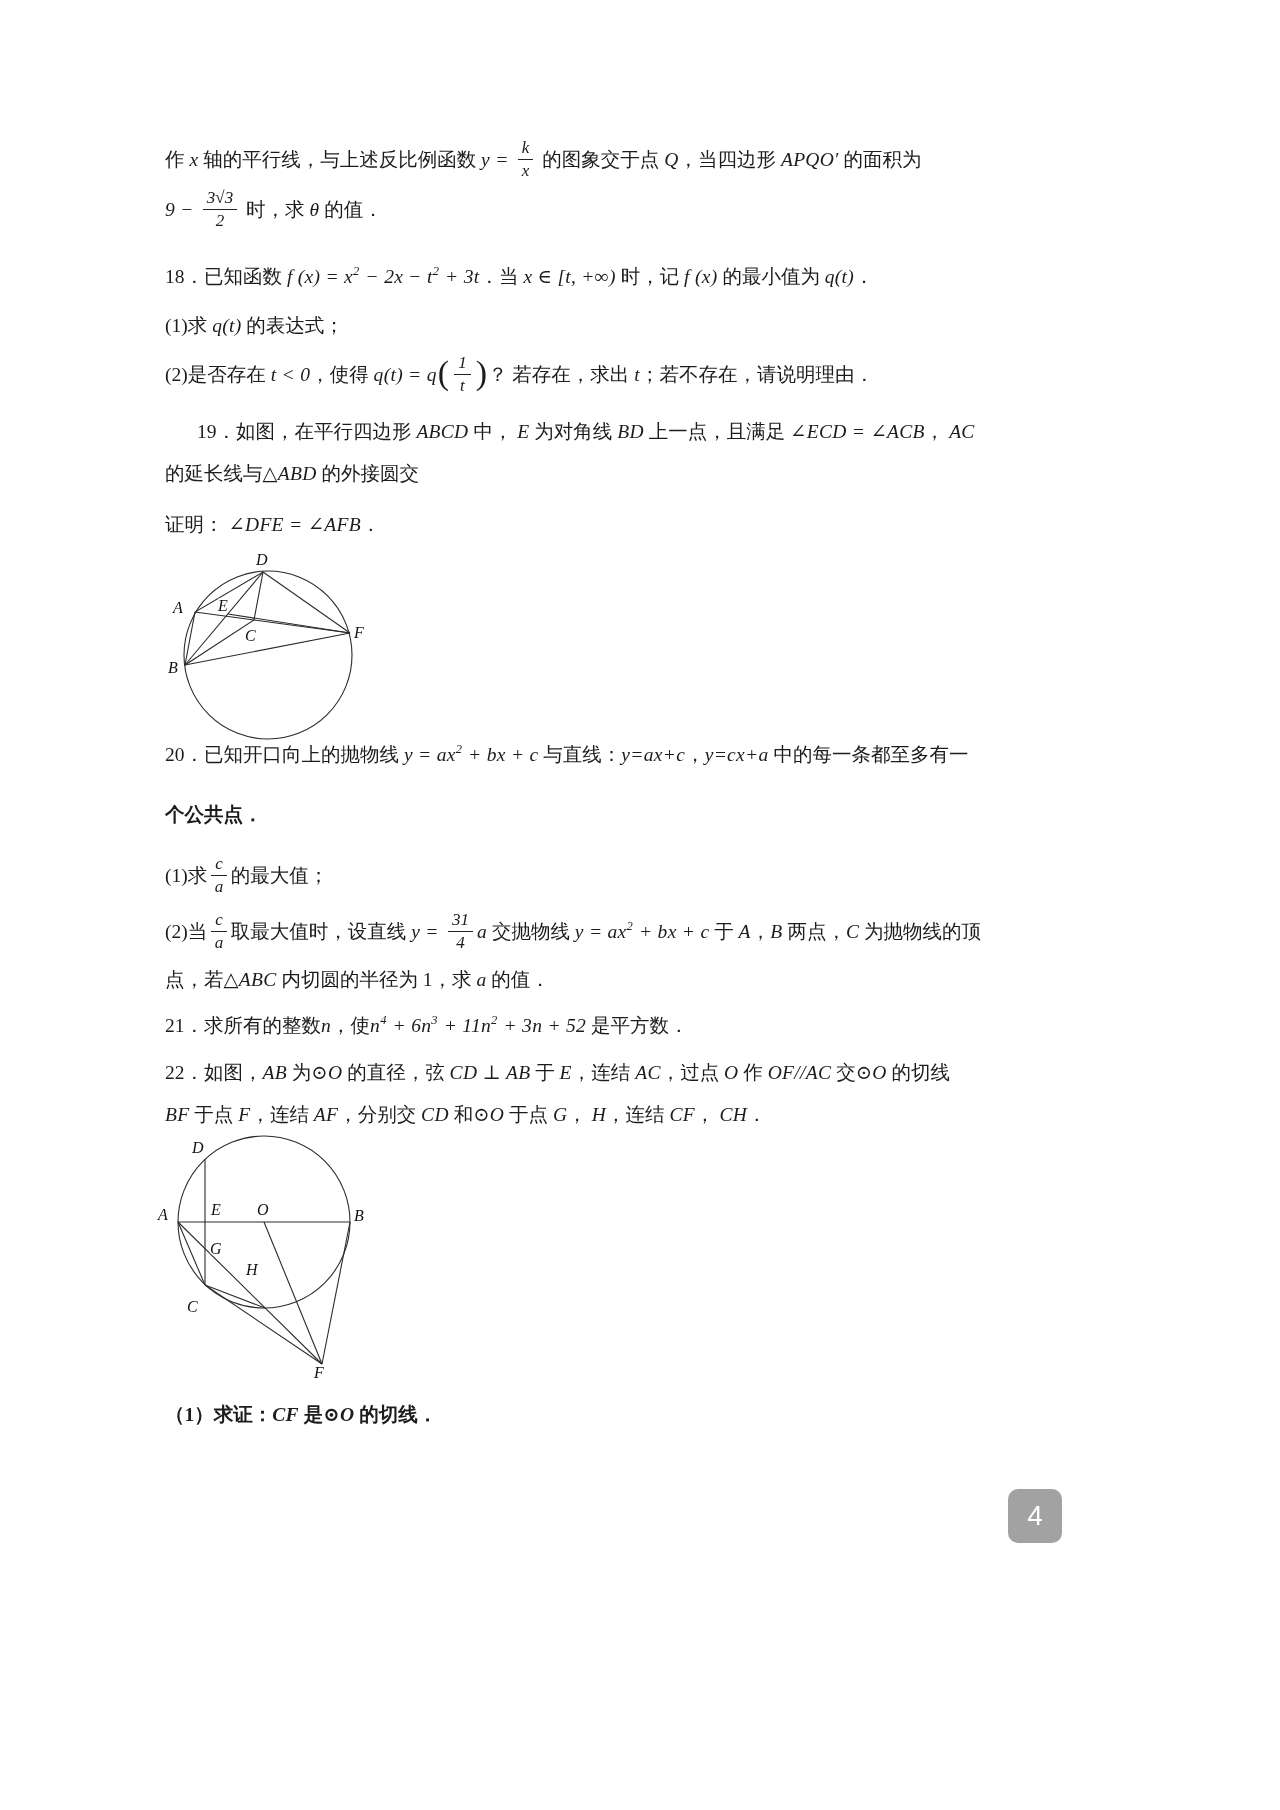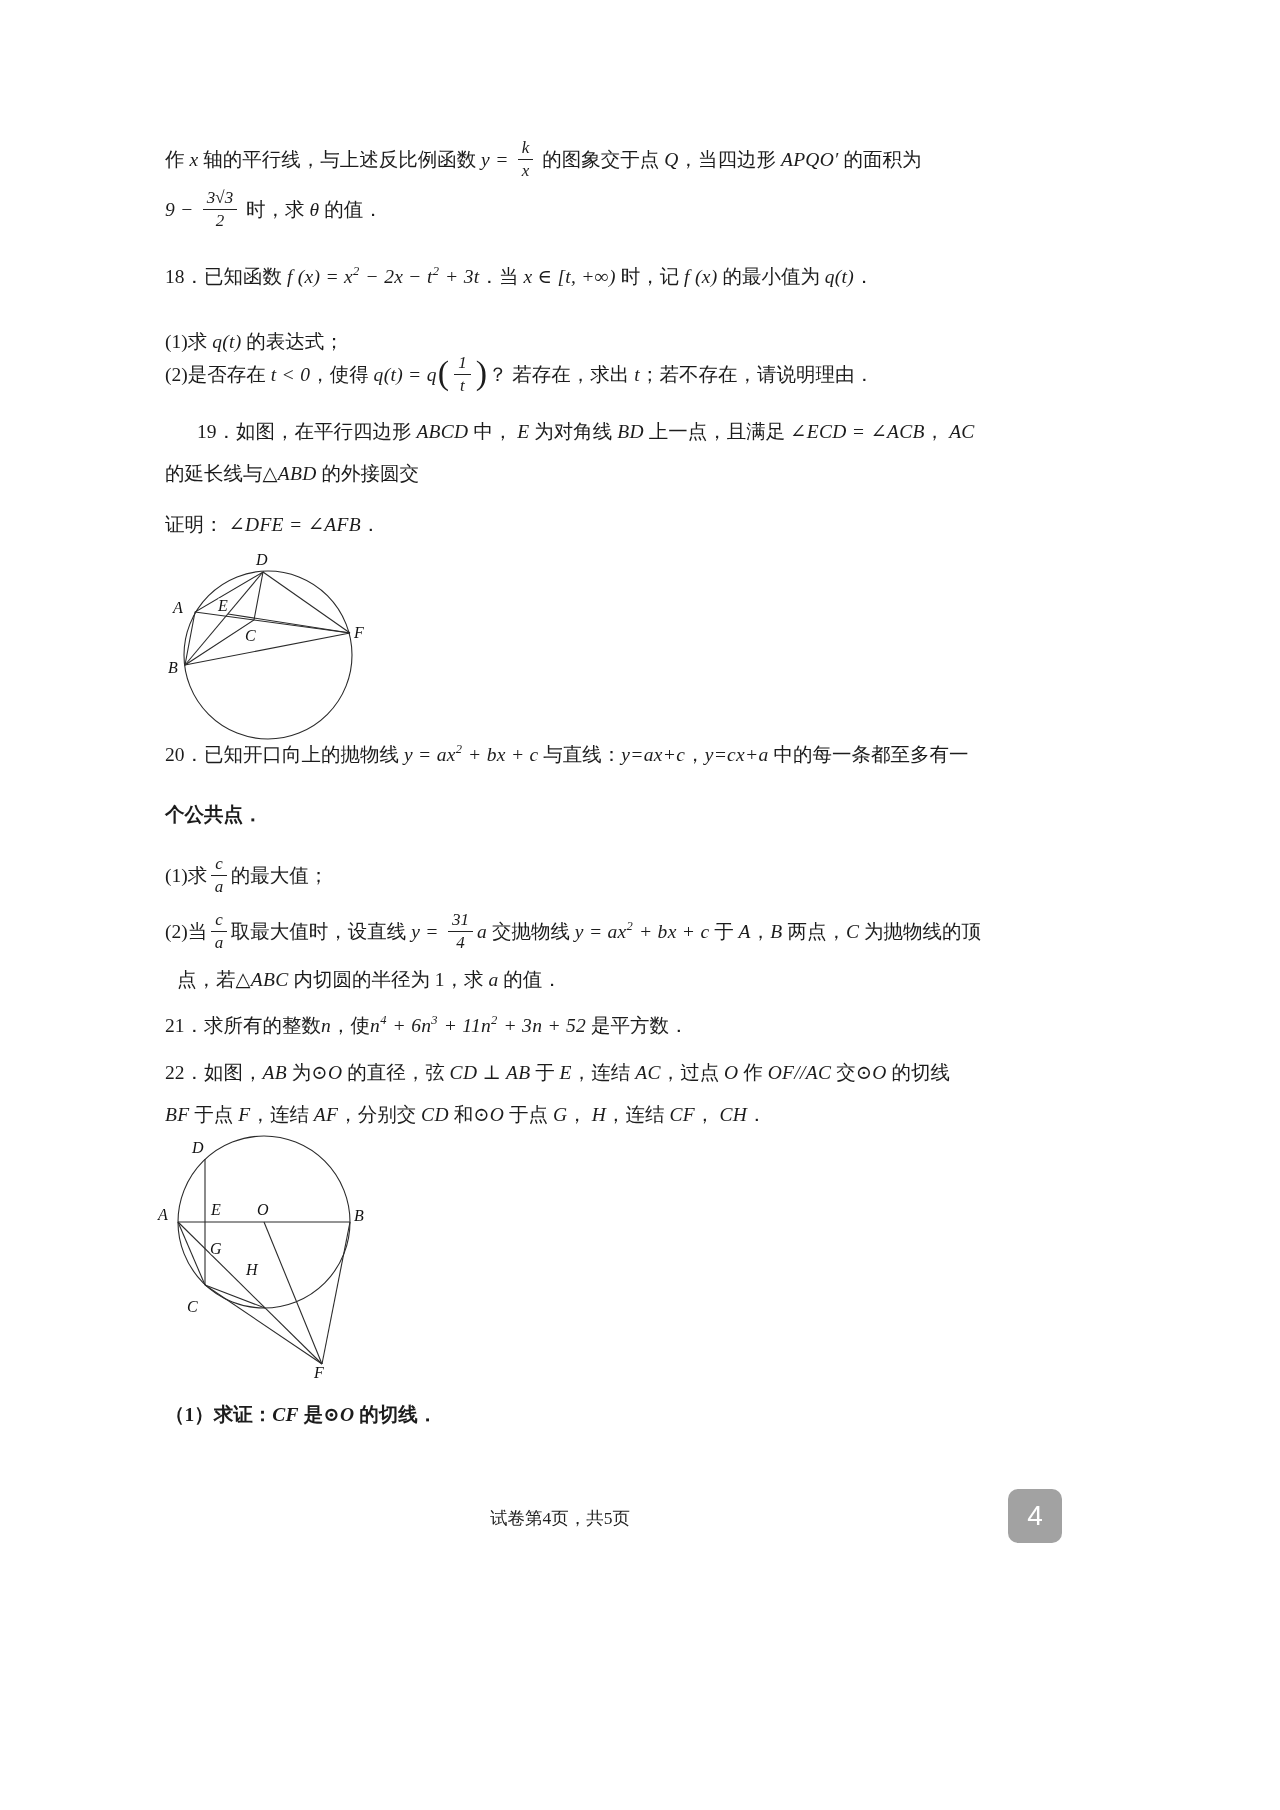--- a/index.html
+++ b/index.html
@@ -50,30 +50,30 @@
 </style>
 </head>
 <body>
 
 <div class="page">
 
   <div id="text-layer">
       <div class="line" style="top: 140px;"><span class="seg-t">作 </span><span class="seg-m">x</span><span class="seg-t"> 轴的平行线，与上述反比例函数 </span><span class="seg-m">y = </span><span class="frac"><span class="fnum">k</span><span class="fden">x</span></span><span class="seg-t"> 的图象交于点 </span><span class="seg-m">Q</span><span class="seg-t">，当四边形 </span><span class="seg-m">APQO′</span><span class="seg-t"> 的面积为</span></div>
       <div class="line" style="top: 190px;"><span class="seg-m">9 − </span><span class="frac"><span class="fnum">3√3</span><span class="fden">2</span></span><span class="seg-t"> 时，求 </span><span class="seg-m">θ</span><span class="seg-t"> 的值．</span></div>
       <div class="line" style="top: 262px;"><span class="seg-t">18．已知函数 </span><span class="seg-m">f (x) = x</span><span class="seg-sup">2</span><span class="seg-m"> − 2x − t</span><span class="seg-sup">2</span><span class="seg-m"> + 3t</span><span class="seg-t">．当 </span><span class="seg-m">x ∈ [t, +∞)</span><span class="seg-t"> 时，记 </span><span class="seg-m">f (x)</span><span class="seg-t"> 的最小值为 </span><span class="seg-m">q(t)</span><span class="seg-t">．</span></div>
-      <div class="line" style="top: 312px; margin-top: 16px;"><span class="seg-t">(1)求 </span><span class="seg-m">q(t)</span><span class="seg-t"> 的表达式；</span></div>
+      <div class="line" style="top: 312px;"><span class="seg-t">(1)求 </span><span class="seg-m">q(t)</span><span class="seg-t"> 的表达式；</span></div>
       <div class="line" style="top: 355px;"><span class="seg-t">(2)是否存在 </span><span class="seg-m">t &lt; 0</span><span class="seg-t">，使得 </span><span class="seg-m">q(t) = q</span><span class="seg-bp">(</span><span class="frac"><span class="fnum">1</span><span class="fden">t</span></span><span class="seg-bp">)</span><span class="seg-t">？ 若存在，求出 </span><span class="seg-m">t</span><span class="seg-t">；若不存在，请说明理由．</span></div>
       <div class="line" style="top: 418px; margin-left: 32px;"><span class="seg-t">19．如图，在平行四边形 </span><span class="seg-m">ABCD</span><span class="seg-t"> 中， </span><span class="seg-m">E</span><span class="seg-t"> 为对角线 </span><span class="seg-m">BD</span><span class="seg-t"> 上一点，且满足 </span><span class="seg-m">∠ECD = ∠ACB</span><span class="seg-t">， </span><span class="seg-m">AC</span></div>
       <div class="line" style="top: 460px;"><span class="seg-t">的延长线与</span><span class="seg-m">△ABD</span><span class="seg-t"> 的外接圆交</span></div>
       <div class="line" style="top: 503px; margin-top: 8px;"><span class="seg-t">证明： </span><span class="seg-m">∠DFE = ∠AFB</span><span class="seg-t">．</span></div>
       <div class="line" style="top: 740px;"><span class="seg-t">20．已知开口向上的抛物线 </span><span class="seg-m">y = ax</span><span class="seg-sup">2</span><span class="seg-m"> + bx + c</span><span class="seg-t"> 与直线：</span><span class="seg-m">y=ax+c</span><span class="seg-t">，</span><span class="seg-m">y=cx+a</span><span class="seg-t"> 中的每一条都至多有一</span></div>
       <div class="line" style="top: 801px; font-weight: bold;"><span class="seg-t">个公共点．</span></div>
       <div class="line" style="top: 856px;"><span class="seg-t">(1)求</span><span class="frac"><span class="fnum">c</span><span class="fden">a</span></span><span class="seg-t">的最大值；</span></div>
       <div class="line" style="top: 912px;"><span class="seg-t">(2)当</span><span class="frac"><span class="fnum">c</span><span class="fden">a</span></span><span class="seg-t">取最大值时，设直线 </span><span class="seg-m">y = </span><span class="frac"><span class="fnum">31</span><span class="fden">4</span></span><span class="seg-m">a</span><span class="seg-t"> 交抛物线 </span><span class="seg-m">y = ax</span><span class="seg-sup">2</span><span class="seg-m"> + bx + c</span><span class="seg-t"> 于 </span><span class="seg-m">A</span><span class="seg-t">，</span><span class="seg-m">B</span><span class="seg-t"> 两点，</span><span class="seg-m">C</span><span class="seg-t"> 为抛物线的顶</span></div>
-      <div class="line" style="top: 966px; margin-left: 12px;"><span class="seg-t">点，若</span><span class="seg-m">△ABC</span><span class="seg-t"> 内切圆的半径为 1，求 </span><span class="seg-m">a</span><span class="seg-t"> 的值．</span></div>
+      <div class="line" style="top: 966px;"><span class="seg-t">点，若</span><span class="seg-m">△ABC</span><span class="seg-t"> 内切圆的半径为 1，求 </span><span class="seg-m">a</span><span class="seg-t"> 的值．</span></div>
       <div class="line" style="top: 1011px;"><span class="seg-t">21．求所有的整数</span><span class="seg-m">n</span><span class="seg-t">，使</span><span class="seg-m">n</span><span class="seg-sup">4</span><span class="seg-m"> + 6n</span><span class="seg-sup">3</span><span class="seg-m"> + 11n</span><span class="seg-sup">2</span><span class="seg-m"> + 3n + 52</span><span class="seg-t"> 是平方数．</span></div>
       <div class="line" style="top: 1059px;"><span class="seg-t">22．如图，</span><span class="seg-m">AB</span><span class="seg-t"> 为</span><span class="seg-m">⊙O</span><span class="seg-t"> 的直径，弦 </span><span class="seg-m">CD ⊥ AB</span><span class="seg-t"> 于 </span><span class="seg-m">E</span><span class="seg-t">，连结 </span><span class="seg-m">AC</span><span class="seg-t">，过点 </span><span class="seg-m">O</span><span class="seg-t"> 作 </span><span class="seg-m">OF//AC</span><span class="seg-t"> 交</span><span class="seg-m">⊙O</span><span class="seg-t"> 的切线</span></div>
       <div class="line" style="top: 1101px;"><span class="seg-m">BF</span><span class="seg-t"> 于点 </span><span class="seg-m">F</span><span class="seg-t">，连结 </span><span class="seg-m">AF</span><span class="seg-t">，分别交 </span><span class="seg-m">CD</span><span class="seg-t"> 和</span><span class="seg-m">⊙O</span><span class="seg-t"> 于点 </span><span class="seg-m">G</span><span class="seg-t">， </span><span class="seg-m">H</span><span class="seg-t">，连结 </span><span class="seg-m">CF</span><span class="seg-t">， </span><span class="seg-m">CH</span><span class="seg-t">．</span></div>
       <div class="line" style="top: 1401px; font-weight: bold;"><span class="seg-t">（1）求证：</span><span class="seg-m">CF</span><span class="seg-t"> 是</span><span class="seg-m">⊙O</span><span class="seg-t"> 的切线．</span></div>
     </div>
 
   <svg class="diagram" viewBox="0 0 210 215" style="left:165px; top:545px; width:210px; height:215px;">
     <circle cx="103" cy="110" r="84"></circle>
     <path d="M30,67 L20,120 L89,75 L98,27 Z"></path>
     <line x1="20" y1="120" x2="98" y2="27"></line>
@@ -103,16 +103,15 @@
     <text x="24" y="98">A</text>
     <text x="77" y="93">E</text>
     <text x="123" y="93">O</text>
     <text x="220" y="99">B</text>
     <text x="76" y="132">G</text>
     <text x="53" y="190">C</text>
     <text x="112" y="153">H</text>
     <text x="180" y="256">F</text>
   </svg>
 
-  <div class="footer">试卷第4页，共5页</div>
   <div class="page-badge">4</div>
 
 </div>
 
 </body></html>

